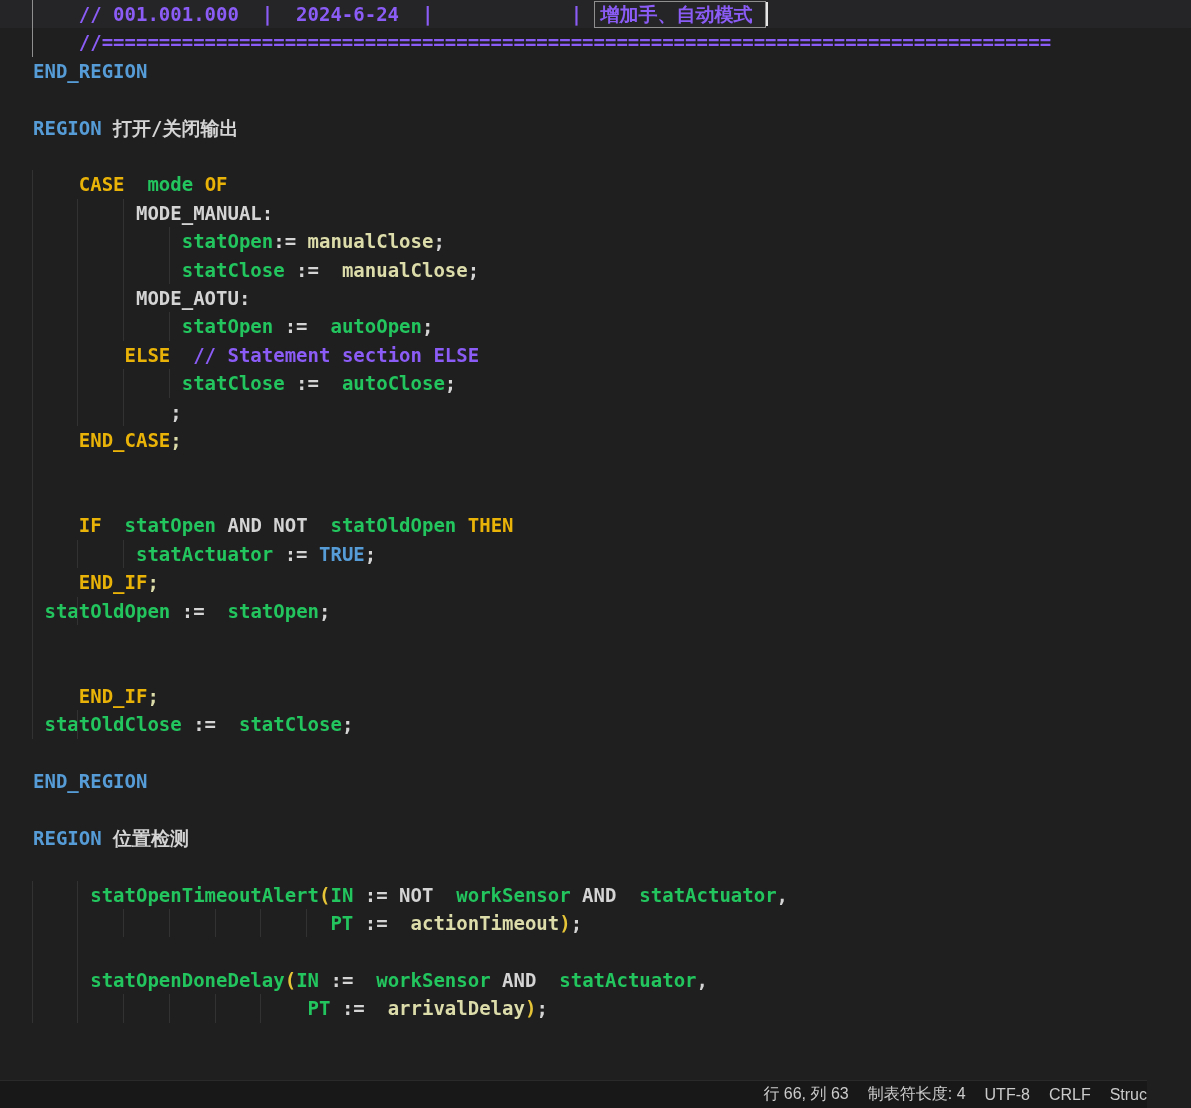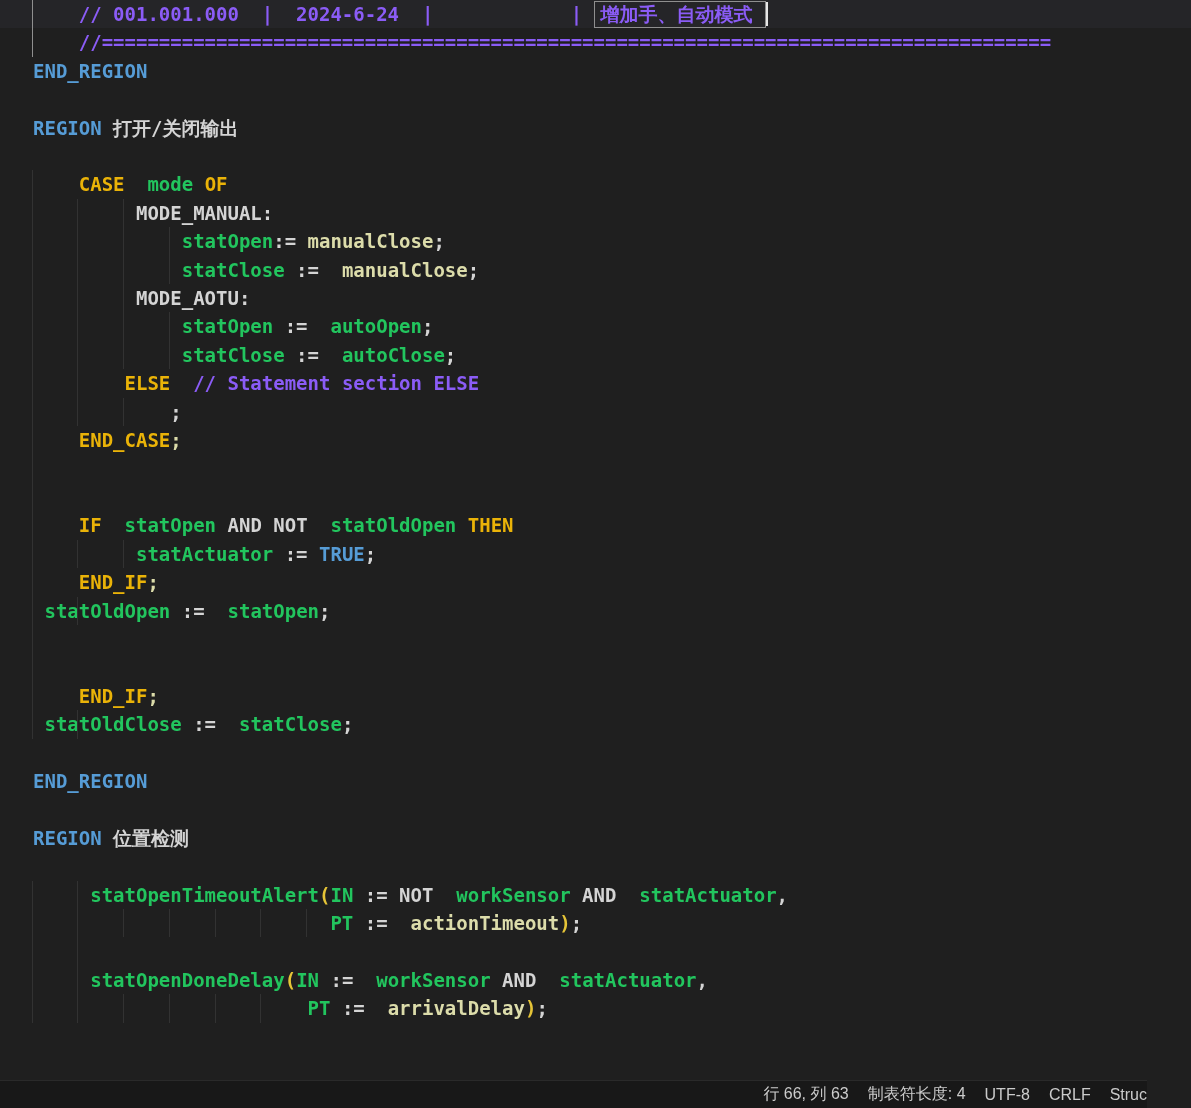--- a/index.html
+++ b/index.html
@@ -44,22 +44,22 @@
     <div class="row"><span class="kb">END_REGION</span></div>
     <div class="row"></div>
     <div class="row"><span class="kb">REGION</span><span class="wh"> 打开/关闭输出</span></div>
     <div class="row"></div>
     <div class="row"><i class="g" style="left: 31.5px;"></i><span class="wh">    </span><span class="pk">CASE</span><span class="wh">  </span><span class="vb">mode</span><span class="wh"> </span><span class="pk">OF</span></div>
     <div class="row"><i class="g" style="left: 31.5px;"></i><i class="g" style="left: 77.26px;"></i><i class="g" style="left: 123.02px;"></i><span class="wh">         MODE_MANUAL:</span></div>
     <div class="row"><i class="g" style="left: 31.5px;"></i><i class="g" style="left: 77.26px;"></i><i class="g" style="left: 123.02px;"></i><i class="g" style="left: 168.78px;"></i><span class="wh">             </span><span class="vb">statOpen</span><span class="wh">:= </span><span class="yl">manualClose</span><span class="wh">;</span></div>
     <div class="row"><i class="g" style="left: 31.5px;"></i><i class="g" style="left: 77.26px;"></i><i class="g" style="left: 123.02px;"></i><i class="g" style="left: 168.78px;"></i><span class="wh">             </span><span class="vb">statClose</span><span class="wh"> :=  </span><span class="yl">manualClose</span><span class="wh">;</span></div>
     <div class="row"><i class="g" style="left: 31.5px;"></i><i class="g" style="left: 77.26px;"></i><i class="g" style="left: 123.02px;"></i><span class="wh">         MODE_AOTU:</span></div>
     <div class="row"><i class="g" style="left: 31.5px;"></i><i class="g" style="left: 77.26px;"></i><i class="g" style="left: 123.02px;"></i><i class="g" style="left: 168.78px;"></i><span class="wh">             </span><span class="vb">statOpen</span><span class="wh"> :=  </span><span class="vb">autoOpen</span><span class="wh">;</span></div>
+    <div class="row"><i class="g" style="left: 31.5px;"></i><i class="g" style="left: 77.26px;"></i><span class="wh">        </span><span class="pk">ELSE</span><span class="wh">  </span><span class="cm">// Statement section ELSE</span></div>
     <div class="row"><i class="g" style="left: 31.5px;"></i><i class="g" style="left: 77.26px;"></i><i class="g" style="left: 123.02px;"></i><i class="g" style="left: 168.78px;"></i><span class="wh">             </span><span class="vb">statClose</span><span class="wh"> :=  </span><span class="vb">autoClose</span><span class="wh">;</span></div>
-    <div class="row"><i class="g" style="left: 31.5px;"></i><i class="g" style="left: 77.26px;"></i><span class="wh">        </span><span class="pk">ELSE</span><span class="wh">  </span><span class="cm">// Statement section ELSE</span></div>
     <div class="row"><i class="g" style="left: 31.5px;"></i><i class="g" style="left: 77.26px;"></i><i class="g" style="left: 123.02px;"></i><span class="wh">            ;</span></div>
     <div class="row"><i class="g" style="left: 31.5px;"></i><span class="wh">    </span><span class="pk">END_CASE</span><span class="yl">;</span></div>
     <div class="row"><i class="g" style="left: 31.5px;"></i></div>
     <div class="row"><i class="g" style="left: 31.5px;"></i></div>
     <div class="row"><i class="g" style="left: 31.5px;"></i><span class="wh">    </span><span class="pk">IF</span><span class="wh">  </span><span class="vb">statOpen</span><span class="wh"> AND NOT  </span><span class="vb">statOldOpen</span><span class="wh"> </span><span class="pk">THEN</span></div>
     <div class="row"><i class="g" style="left: 31.5px;"></i><i class="g" style="left: 77.26px;"></i><i class="g" style="left: 123.02px;"></i><span class="wh">         </span><span class="vb">statActuator</span><span class="wh"> := </span><span class="kb">TRUE</span><span class="wh">;</span></div>
     <div class="row"><i class="g" style="left: 31.5px;"></i><span class="wh">    </span><span class="pk">END_IF</span><span class="yl">;</span></div>
     <div class="row"><i class="g" style="left: 31.5px;"></i><i class="g" style="left: 77.26px;"></i><span class="wh"> </span><span class="vb">statOldOpen</span><span class="wh"> :=  </span><span class="vb">statOpen</span><span class="wh">;</span></div>
     <div class="row"><i class="g" style="left: 31.5px;"></i></div>
     <div class="row"><i class="g" style="left: 31.5px;"></i></div>

